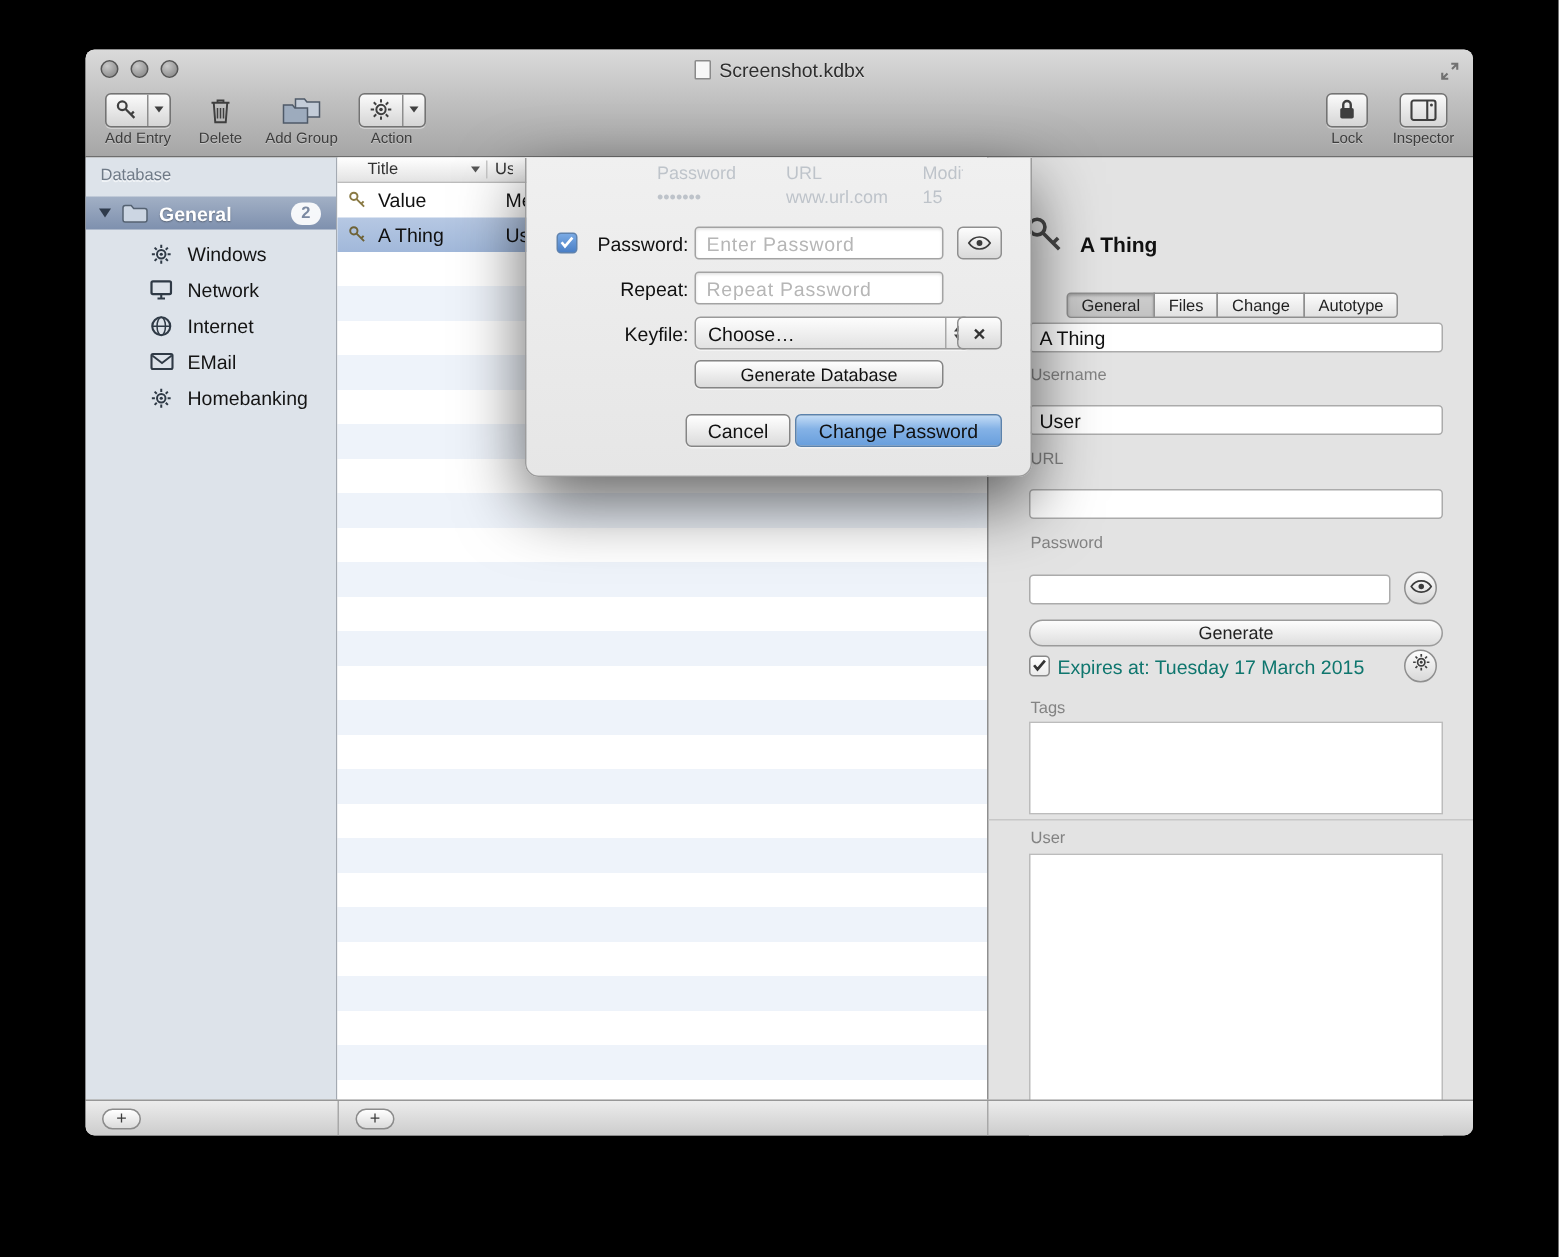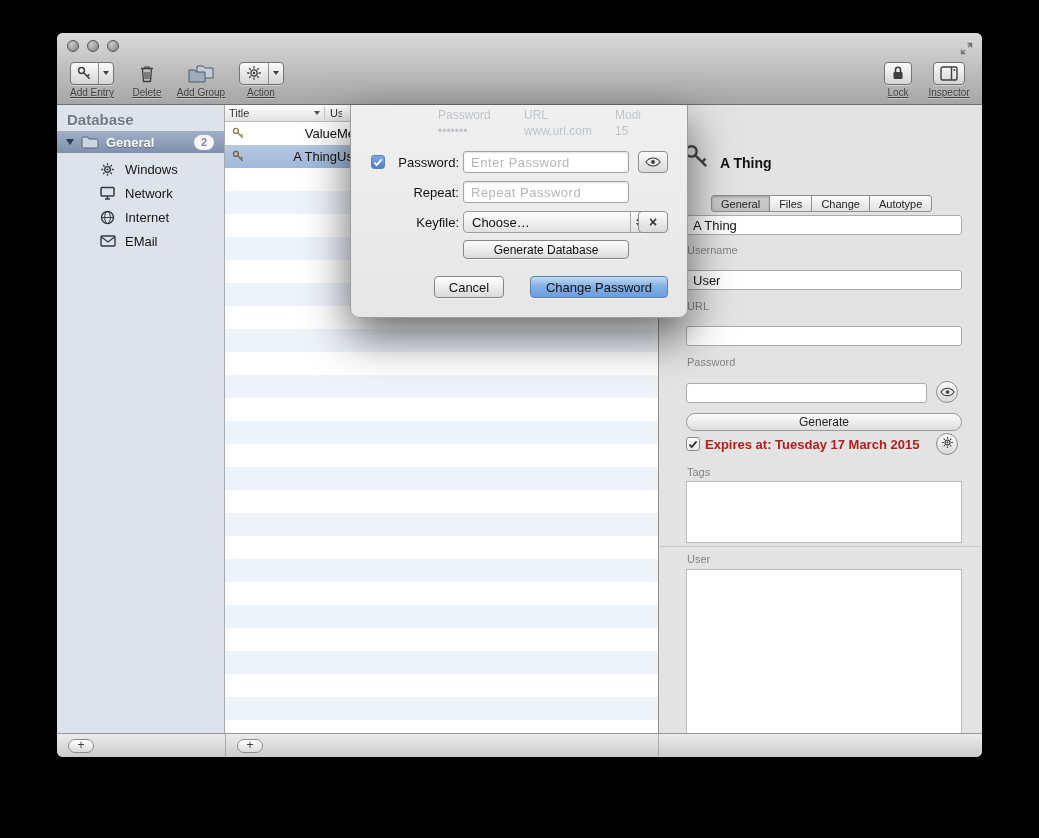--- a/index.html
+++ b/index.html
@@ -22,40 +22,40 @@
                display:flex; align-items:center; justify-content:center;
                font-size:13px; color:#2e2e2e; text-shadow:0 1px 0 rgba(255,255,255,.45); }
   .doc-icon { display:inline-block; width:11px; height:13px; background:#f7f7f7;
               border:1px solid #8a8a8a; border-radius:1px; margin-right:6px; }
   .fs-icon { position:absolute; right:9px; top:8px; opacity:.8; }
 
   .titem { position:absolute; top:28px; display:flex; flex-direction:column;
            align-items:center; }
   .ticon-row { height:24px; display:flex; align-items:center; justify-content:center; }
   .tlabel { font-size:10px; color:#3d3d3d; margin-top:2px;
-            text-shadow:0 1px 0 rgba(255,255,255,.35); white-space:nowrap;text-decoration:underline; }
+            text-shadow:0 1px 0 rgba(255,255,255,.35); white-space:nowrap; }
   .tbtn { display:inline-flex; align-items:stretch; height:23px;
           border:1px solid #737373; border-radius:4px;
           background:linear-gradient(#fbfbfb,#d5d5d5);
           box-shadow:0 1px 0 rgba(255,255,255,.4); overflow:hidden; }
   .seg { display:flex; align-items:center; justify-content:center; padding:0 6px; }
   .seg.caret-seg { border-left:1px solid #8d8d8d; padding:0 4px; }
   .caret-down { width:0; height:0; border-left:3.5px solid transparent;
                 border-right:3.5px solid transparent; border-top:4.5px solid #3f3f3f; }
 
   .search-pill { width:240px; height:20px; border-radius:10px; background:#c4c8cb;
                  box-shadow:inset 0 1px 2px rgba(0,0,0,.4), 0 1px 0 rgba(255,255,255,.35);
                  display:flex; align-items:center; padding:0 8px; gap:5px; }
   .search-pill input { flex:1; border:none; background:transparent; outline:none;
                        font-size:12px; color:#222; font-family:inherit; }
 
   
   .sidebar { position:absolute; left:0; top:72px; width:168px; height:628px;
              background:#dde3ea; border-right:1px solid #a4aab2; }
-  .side-header { position:absolute; top:6px; left:10px; font-size:15px; font-weight:bold;
+  .side-header { position:absolute; top:6px; left:10px; font-size:11px; font-weight:normal;
                  color:#6f7a87; text-shadow:0 1px 0 rgba(255,255,255,.6); }
   .side-group { position:absolute; top:26px; left:0; width:100%; height:22px;
                 background:linear-gradient(#a2b0c5,#7e90ae);
                 display:flex; align-items:center; color:#fff; font-weight:bold;
                 font-size:13px; text-shadow:0 1px 1px rgba(0,0,0,.35); }
   .disclosure { width:0; height:0; border-left:4.5px solid transparent;
                 border-right:4.5px solid transparent; border-top:6px solid #2f3b4c;
                 margin-left:9px; margin-right:7px; }
   .badge { margin-left:auto; margin-right:10px; background:rgba(255,255,255,.92);
            color:#7b89a1; font-size:11px; font-weight:bold; border-radius:8px;
@@ -65,33 +65,33 @@
   .side-item .icn { margin-left:42px; margin-right:9px; width:17px; height:17px;
                     display:flex; align-items:center; justify-content:center; }
 
   
   .entrylist { position:absolute; left:168px; top:72px; width:433px; height:628px;
                background:#fff; }
   .elist-header { position:absolute; top:0; left:0; right:0; height:17px;
                   background:linear-gradient(#ffffff,#e3e3e3);
                   border-bottom:1px solid #bcbcbc; font-size:11px; color:#333;
                   display:flex; align-items:center; }
-  .col-title { padding-left:4px; width:99px; display:flex; align-items:center;
+  .col-title { padding-left:20px; width:99px; display:flex; align-items:center;
                justify-content:space-between; }
   .sort-tri { width:0; height:0; border-left:3.5px solid transparent;
               border-right:3.5px solid transparent; border-top:4.5px solid #555;
               margin-right:4px; }
   .col-user { border-left:1px solid #c6c6c6; padding-left:5px; width:18px;
               overflow:hidden; white-space:nowrap; }
   .stripes { position:absolute; left:0; right:0; top:17px; bottom:0;
              background:repeating-linear-gradient(to bottom, #ffffff 0 23px, #eef3fa 23px 46px); }
   .row { position:absolute; left:0; right:0; height:23px; display:flex;
          align-items:center; font-size:13px; color:#111; }
   .row .keyicn { margin-left:7px; margin-right:7px; display:flex; align-items:center; }
-  .row .c-title { width:85px; overflow:hidden; white-space:nowrap;text-align:right; }
+  .row .c-title { width:85px; overflow:hidden; white-space:nowrap; }
   .row .c-user { width:13px; overflow:hidden; white-space:nowrap; }
   .row.selected { background:linear-gradient(#b6c8e3,#a1b8da); }
 
   
   .inspector { position:absolute; left:601px; top:72px; width:324px; height:628px;
                background:#e3e3e3; border-left:1px solid #8f8f8f; }
   .insp-title { position:absolute; left:61px; top:50px; font-size:14px; font-weight:bold;
                 color:#111; }
   .tabs { position:absolute; top:90px; left:52px; display:flex; }
   .tab { height:17px; padding:0 9px; font-size:11px; border:1px solid #8f8f8f;
@@ -105,21 +105,21 @@
   .ifield { position:absolute; left:27px; width:276px; height:20px;
             border:1px solid #ababab; border-radius:3px; background:#fff;
             font-size:13px; padding:0 6px; outline:none; font-family:inherit; color:#111; }
   .pill-btn { position:absolute; left:27px; width:276px; height:18px;
               border:1px solid #9b9b9b; border-radius:9px;
               background:linear-gradient(#fdfdfd,#dedede); font-size:12px; color:#222;
               display:flex; align-items:center; justify-content:center; }
   .circle-btn { position:absolute; width:22px; height:22px; border-radius:50%;
                 border:1px solid #8f8f8f; background:linear-gradient(#fdfdfd,#d8d8d8);
                 display:flex; align-items:center; justify-content:center; }
-  .expires-text { position:absolute; left:46px; font-size:13px; font-weight:bold; color:#b91c1c;text-align:center; }
+  .expires-text { position:absolute; left:46px; font-size:13px; font-weight:normal; color:#0f766e;text-align:center; }
   .cb-plain { position:absolute; width:14px; height:14px; border:1px solid #8a8a8a;
               border-radius:3px; background:linear-gradient(#fff,#ececec);
               display:flex; align-items:center; justify-content:center; }
   .ibox { position:absolute; left:27px; width:276px; background:#fff;
           border:1px solid #bcbcbc; resize:none; outline:none;
           font-family:inherit; font-size:13px; padding:3px 5px; }
   .insp-div { position:absolute; left:0; width:324px; height:1px; background:#c8c8c8; }
 
   
   .bottombar { position:absolute; left:0; bottom:0; width:100%; height:24px;
@@ -175,20 +175,24 @@
 
 <div>
 <div class="window">
 
   <div class="chrome">
     <div class="traffic">
       <div class="light"></div>
       <div class="light"></div>
       <div class="light"></div>
     </div>
+    <div class="win-title">
+      <span class="doc-icon"></span>
+      <span>Screenshot.kdbx</span>
+    </div>
     <span class="fs-icon">
       <svg width="13" height="13" viewBox="0 0 13 13">
             <path d="M7.5 1.5 h4 v4 M11.5 1.5 L8 5 M5.5 11.5 h-4 v-4 M1.5 11.5 L5 8" stroke="#5a5a5a" stroke-width="1.4" fill="none"></path>
           </svg>
     </span>
 
     <div class="titem" style="left:6px;width:58px">
       <div class="ticon-row">
         <span class="tbtn">
           <span class="seg">
@@ -329,20 +333,32 @@
       <span class="icn">
         <svg width="15" height="15" viewBox="0 0 15 15">
               <circle cx="7.5" cy="7.5" r="6" fill="none" stroke="#2f3a46" stroke-width="1.4"></circle>
               <ellipse cx="7.5" cy="7.5" rx="2.8" ry="6" fill="none" stroke="#2f3a46" stroke-width="1"></ellipse>
               <path d="M1.5 7.5 h12" stroke="#2f3a46" stroke-width="1"></path>
             </svg>
       </span>
       <span>Internet</span>
     </div>
 
+    <div class="side-item" style="top:148px">
+      <span class="icn">
+        <svg width="15" height="15" viewBox="0 0 17 17">
+              <g stroke="#2f3a46" stroke-width="1.5" fill="none">
+                <circle cx="8.5" cy="8.5" r="3.2"></circle>
+                <path d="M8.5 1.4 v2.3 M8.5 13.3 v2.3 M1.4 8.5 h2.3 M13.3 8.5 h2.3 M3.5 3.5 l1.6 1.6 M11.9 11.9 l1.6 1.6 M13.5 3.5 l-1.6 1.6 M5.1 11.9 l-1.6 1.6"></path>
+              </g>
+              <circle cx="8.5" cy="8.5" r="1.2" fill="#2f3a46"></circle>
+            </svg>
+      </span>
+      <span>Homebanking</span>
+    </div>
   </div>
 
   <div class="entrylist">
     <div class="elist-header">
       <div class="col-title">
         <span>Title</span>
         <span class="sort-tri"></span>
       </div>
       <div class="col-user">
         <span>Username</span>
@@ -499,21 +515,21 @@
       </span>
     </div>
     <div class="sq-btn" style="top:106px">
       <span>×</span>
     </div>
 
     <div class="btn" style="left:112px;top:135px;width:166px;height:19px;font-size:12px">
       <span>Generate Database</span>
     </div>
 
-    <div class="btn" style="left:83px;top:171px;width:70px">
+    <div class="btn" style="left:106px;top:171px;width:70px">
       <span>Cancel</span>
     </div>
     <div class="btn default" style="left:179px;top:171px;width:138px">
       <span>Change Password</span>
     </div>
   </div>
 
 </div>
 </div>
 

